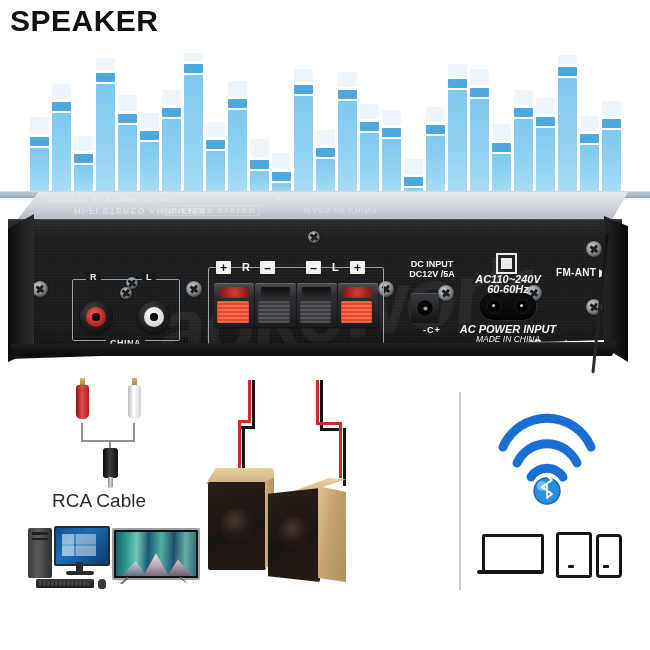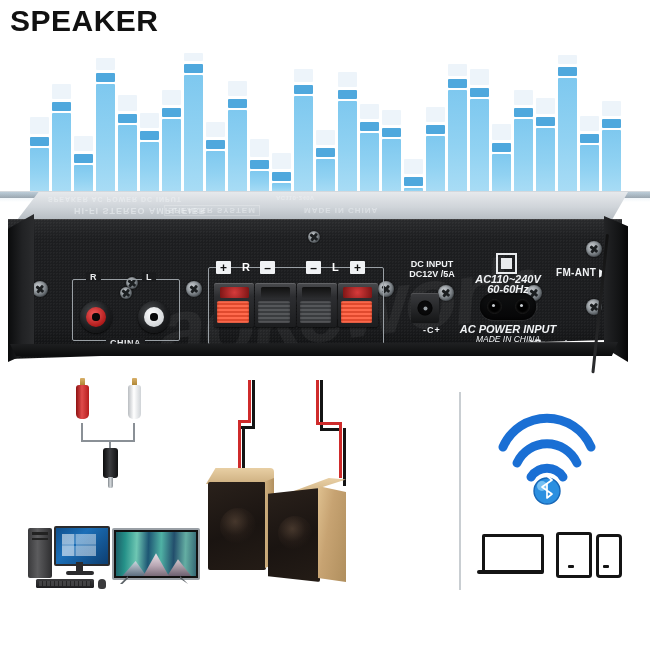--- a/index.html
+++ b/index.html
@@ -578,20 +578,21 @@
     </div>
     <div class="wire" style="left:19px;top:45px;width:2px;height:18px;"></div>
     <div class="wire" style="left:71px;top:45px;width:2px;height:18px;"></div>
     <div class="wire" style="left:19px;top:62px;width:54px;height:2px;"></div>
     <div class="wire" style="left:47px;top:62px;width:2px;height:10px;"></div>
     <div class="jack35">
       <div class="body"></div>
       <div class="mtip"></div>
     </div>
   </div>
+  <div class="cap" style="left:52px;top:490px;">RCA Cable</div>
 
   <div class="pc">
     <div class="tower">
       <div class="tower-b"></div>
       <div class="tower-c"></div>
     </div>
     <div class="mon">
         <div class="mon-tiles"></div>
       </div>
     <div class="mon-stand"></div>

